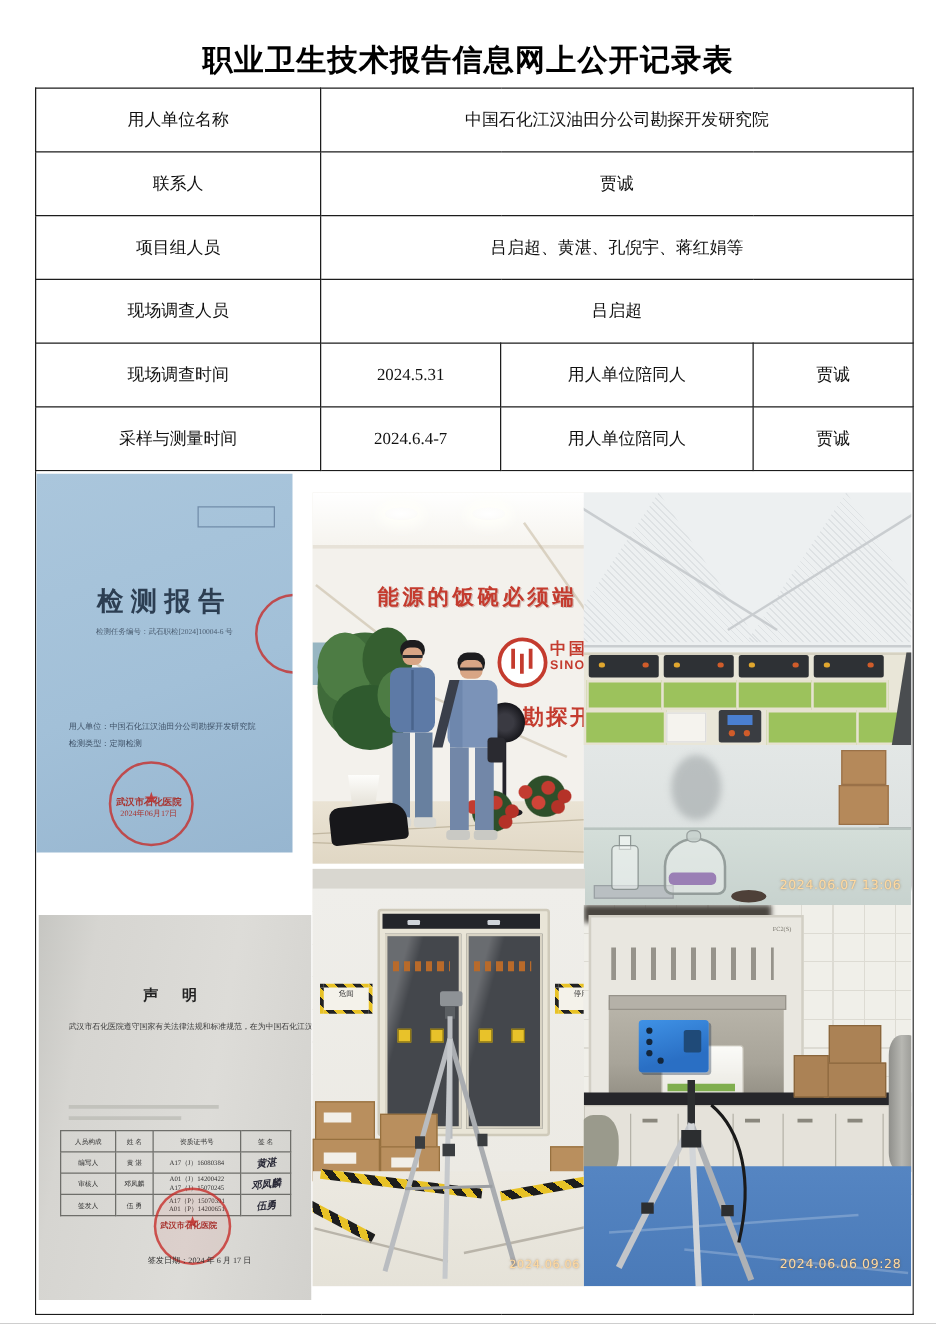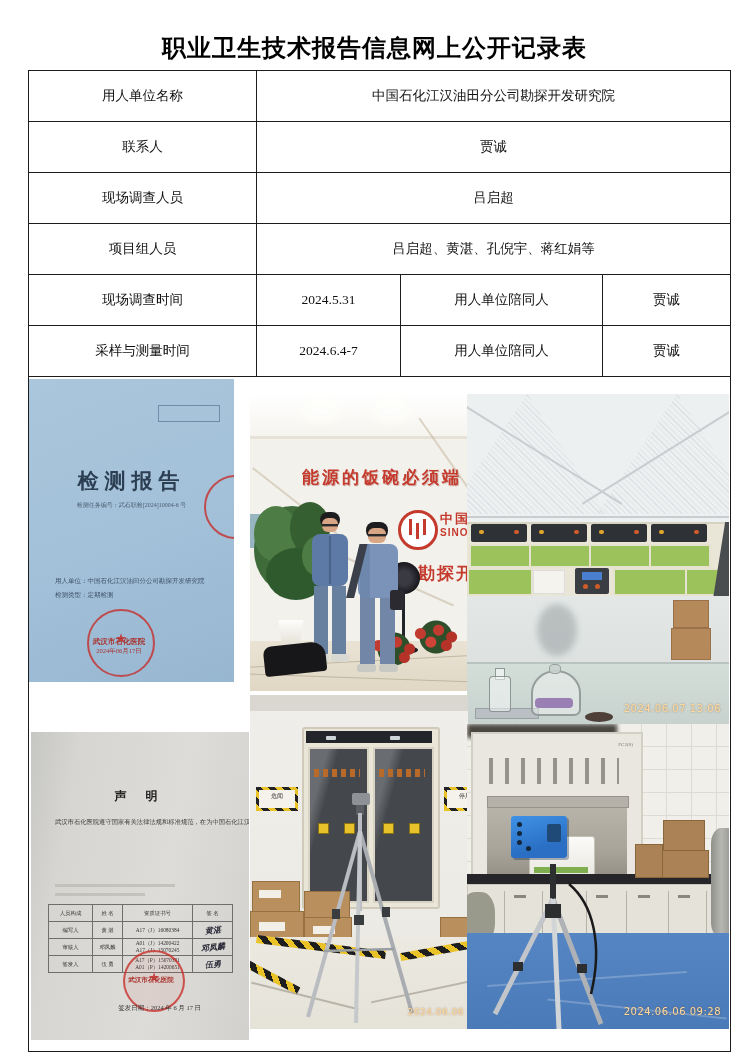--- a/index.html
+++ b/index.html
@@ -154,26 +154,26 @@
     <tbody>
         <tr class="r">
       <td>用人单位名称</td>
       <td colspan="3">中国石化江汉油田分公司勘探开发研究院</td>
     </tr>
     <tr class="r">
       <td>联系人</td>
       <td colspan="3">贾诚</td>
     </tr>
     <tr class="r">
+      <td>项目组人员</td>
+      <td colspan="3">吕启超、黄湛、孔倪宇、蒋红娟等</td>
+    </tr>
+    <tr class="r">
       <td>现场调查人员</td>
       <td colspan="3">吕启超</td>
-    </tr>
-    <tr class="r">
-      <td>项目组人员</td>
-      <td colspan="3">吕启超、黄湛、孔倪宇、蒋红娟等</td>
     </tr>
     <tr class="r">
       <td>现场调查时间</td>
       <td>2024.5.31</td>
       <td>用人单位陪同人</td>
       <td>贾诚</td>
     </tr>
     <tr class="r">
       <td>采样与测量时间</td>
       <td>2024.6.4-7</td>

